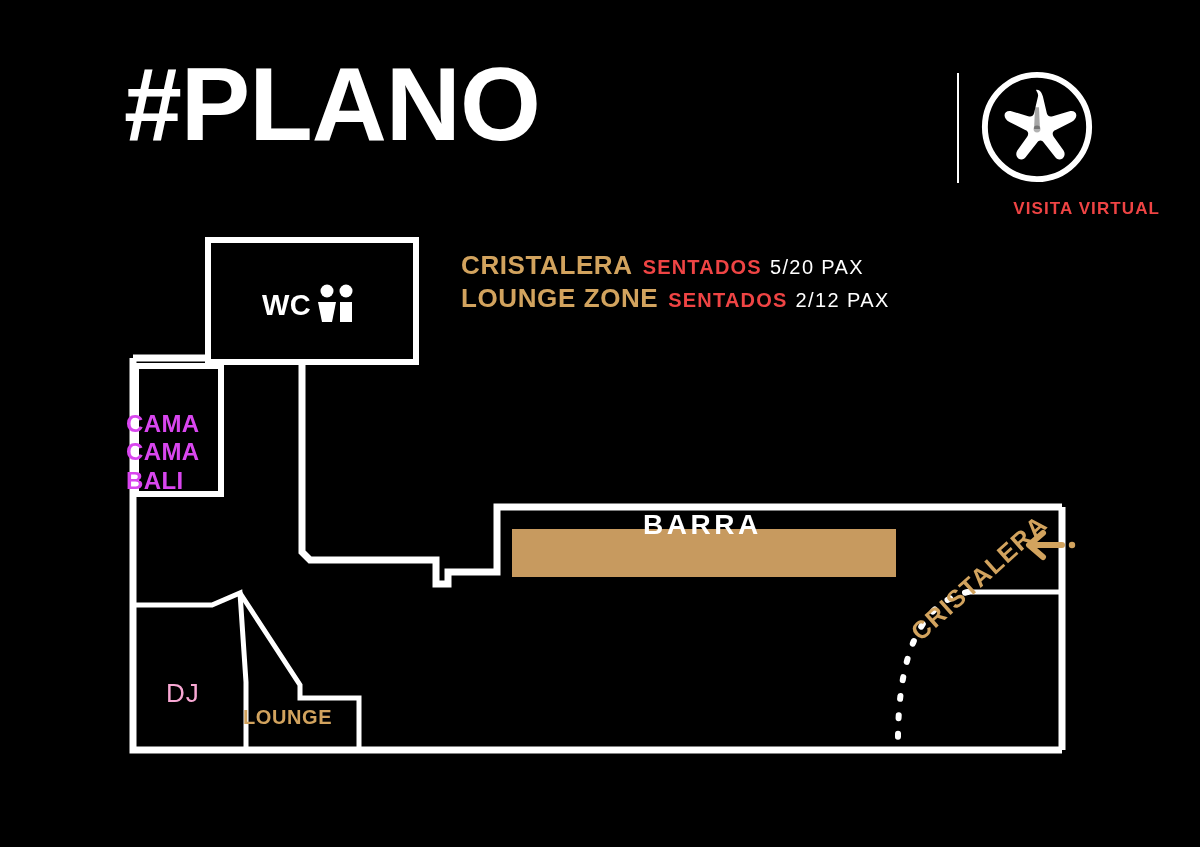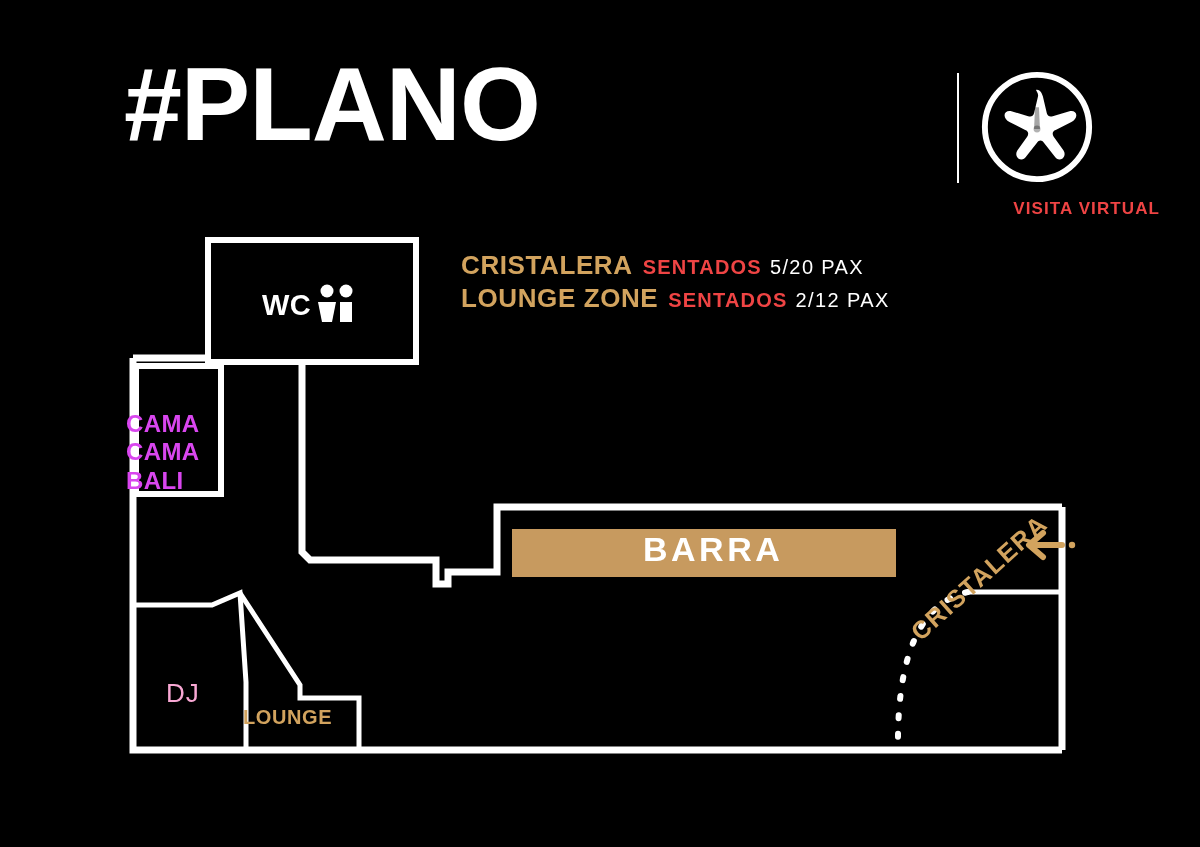--- a/index.html
+++ b/index.html
@@ -145,22 +145,22 @@
   .label-lounge {
     left: 243px;
     top: 706px;
     font-size: 20px;
     font-weight: bold;
     color: #d2a35e;
     letter-spacing: 0.6px;
   }
   .label-barra {
     left: 643px;
-    top: 529px;
-    font-size: 34px;
+    top: 508px;
+    font-size: 28px;
     font-weight: bold;
     color: #ffffff;
     letter-spacing: 3.5px;
   }
   .label-cristalera {
     left: 905px;
     top: 625px;
     font-size: 25px;
     font-weight: bold;
     color: #d2a35e;

